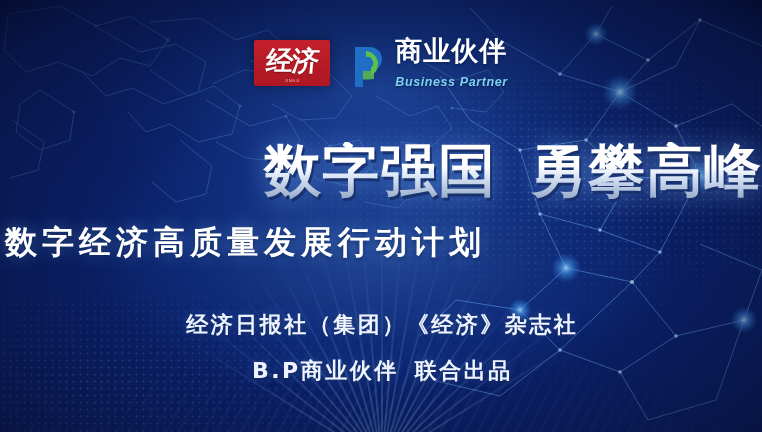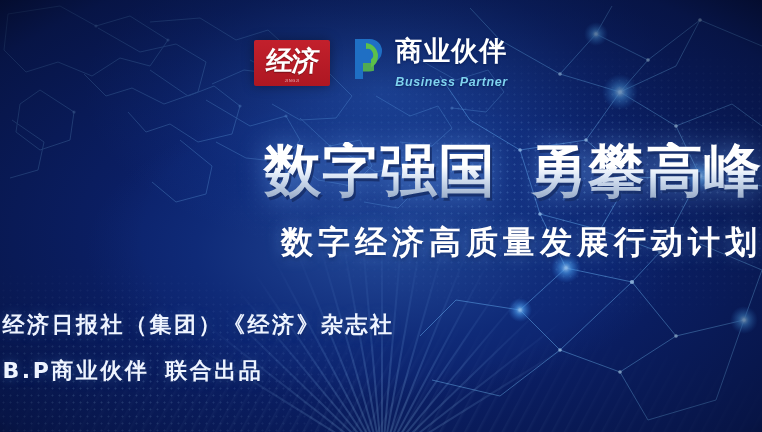--- a/index.html
+++ b/index.html
@@ -73,21 +73,21 @@
     color:#fff;font-family:"DejaVu Serif","Liberation Serif",serif;
     font-weight:700;font-size:27px;letter-spacing:-1px;
     text-shadow:0 1px 1px rgba(0,0,0,.35);
     transform:skewX(-5deg);line-height:1;
     padding-bottom:5px;
   }
   .logo-jingji .en{
     position:absolute;bottom:3px;left:0;right:0;text-align:center;
     color:rgba(255,255,255,.75);font-size:3.6px;letter-spacing:.7px;
   }
-  .logo-bp{display:flex;align-items:flex-start;gap:9px;}
+  .logo-bp{display:flex;align-items:flex-end;gap:9px;}
   .bp-mark{width:34px;height:44px;flex:0 0 auto;}
   .bp-txt{display:flex;flex-direction:column;justify-content:center;line-height:1;}
   .bp-cn{
     color:#ffffff;font-size:27px;font-weight:700;letter-spacing:1px;
     font-family:"DejaVu Sans","Liberation Sans",sans-serif;
     text-shadow:0 1px 3px rgba(0,20,70,.6);
   }
   .bp-en{
     margin-top:12px;color:#7fd3ef;font-size:12.5px;font-weight:700;
     letter-spacing:.6px;font-style:italic;
@@ -102,31 +102,31 @@
     letter-spacing:1px;white-space:nowrap;
     color:#f4f8ff;
     background:linear-gradient(180deg,#ffffff 0%,#ffffff 42%,#dfe9f7 58%,#b9c9e0 80%,#97a9c6 100%);
     -webkit-background-clip:text;background-clip:text;
     -webkit-text-fill-color:transparent;
     filter:drop-shadow(2px 3px 0 rgba(22,46,104,.85)) drop-shadow(0 0 14px rgba(120,180,255,.45));
   }
   .headline .gap{display:inline-block;width:34px;}
 
   .subhead{
-    position:absolute;left:0;right:0;top:226px;text-align:right;
+    position:absolute;left:0;right:0;top:226px;text-align:left;
     font-family:"DejaVu Sans","Liberation Sans",sans-serif;
     font-weight:700;font-size:32px;line-height:1;
     letter-spacing:5px;white-space:nowrap;
     color:#ffffff;text-indent:5px;
     text-shadow:0 2px 5px rgba(10,32,90,.75), 0 0 16px rgba(130,190,255,.45);
   }
 
   
   .credit{
-    position:absolute;left:0;right:0;
+    position:absolute;left:0;right:0;text-align:center;
     font-family:"DejaVu Sans","Liberation Sans",sans-serif;
     font-weight:700;font-size:22px;letter-spacing:2.5px;
     color:#eef4ff;white-space:nowrap;text-indent:2.5px;
     text-shadow:0 2px 6px rgba(8,28,85,.8), 0 0 12px rgba(120,180,255,.35);
   }
   .credit-1{top:310px;}
   .credit-2{top:356px;}
   .credit-2 .sep{display:inline-block;width:16px;}
 </style>
 </head>

